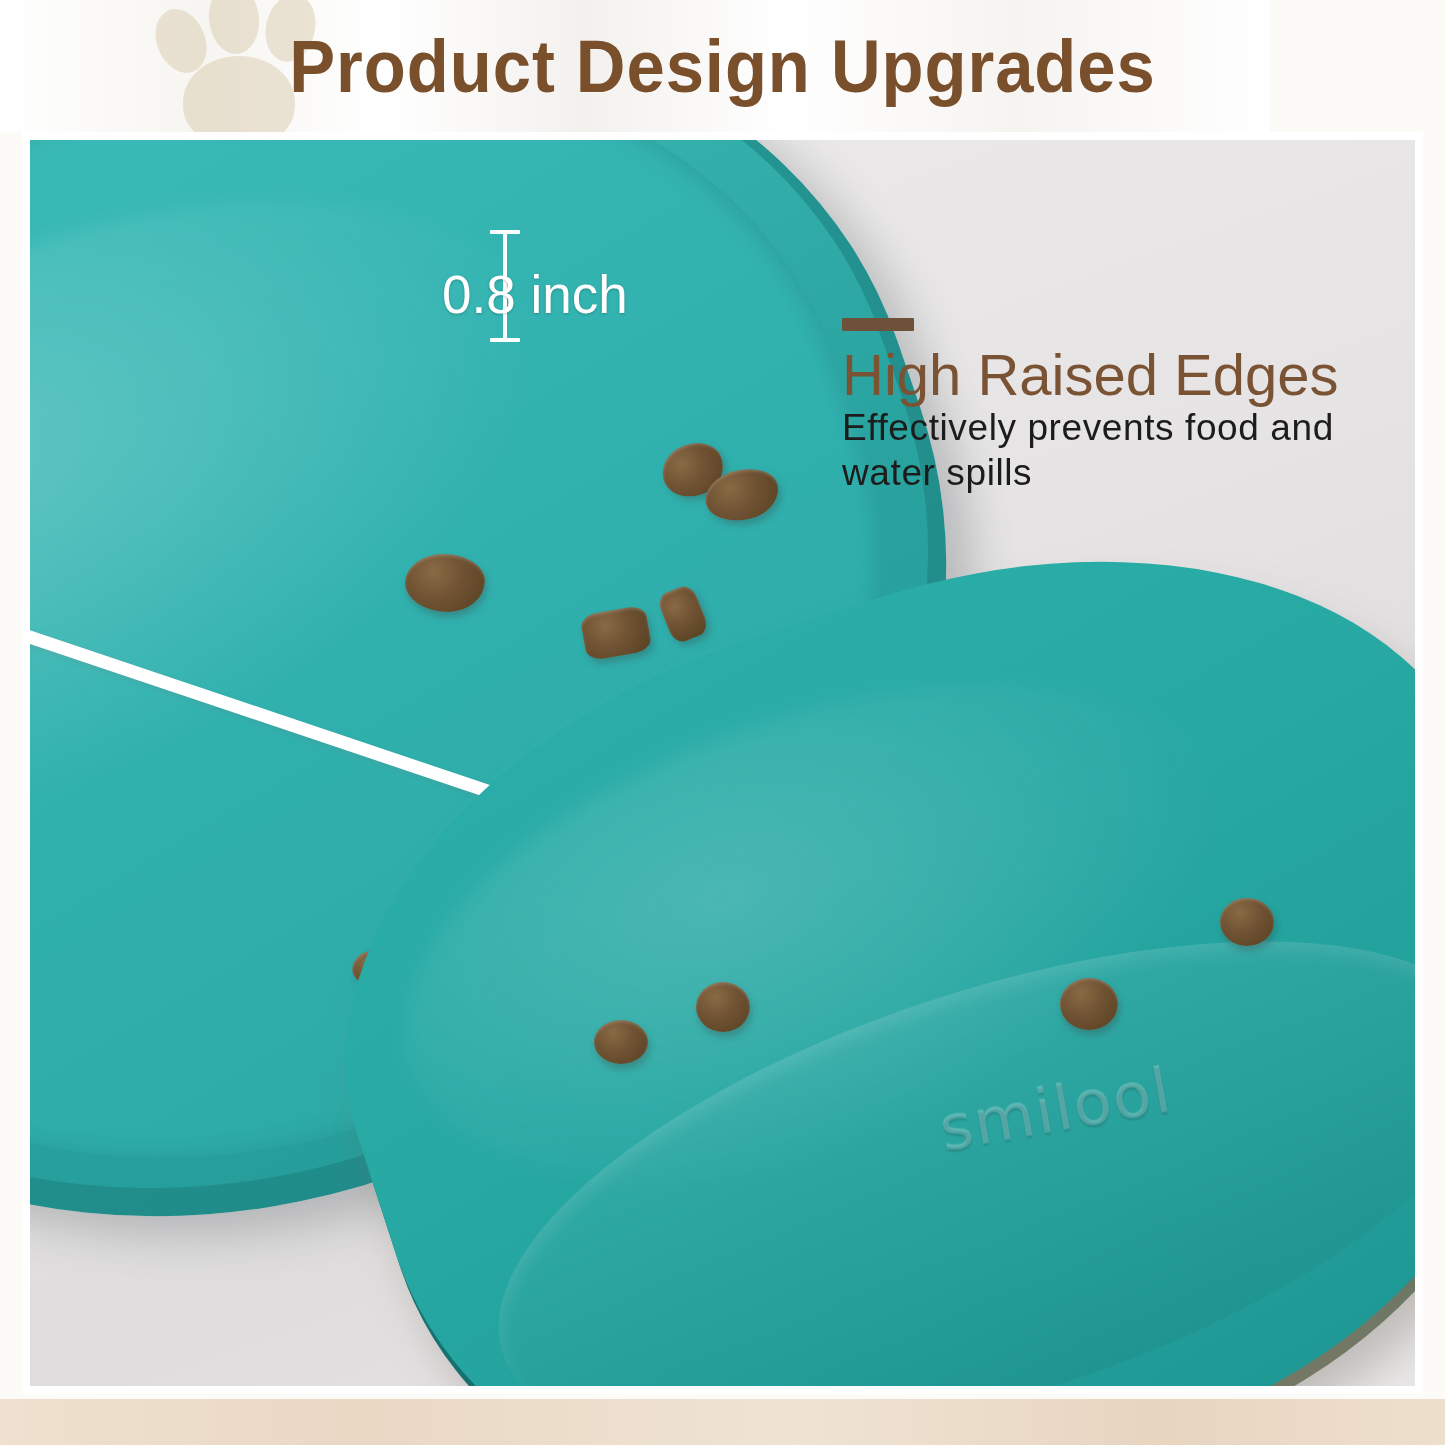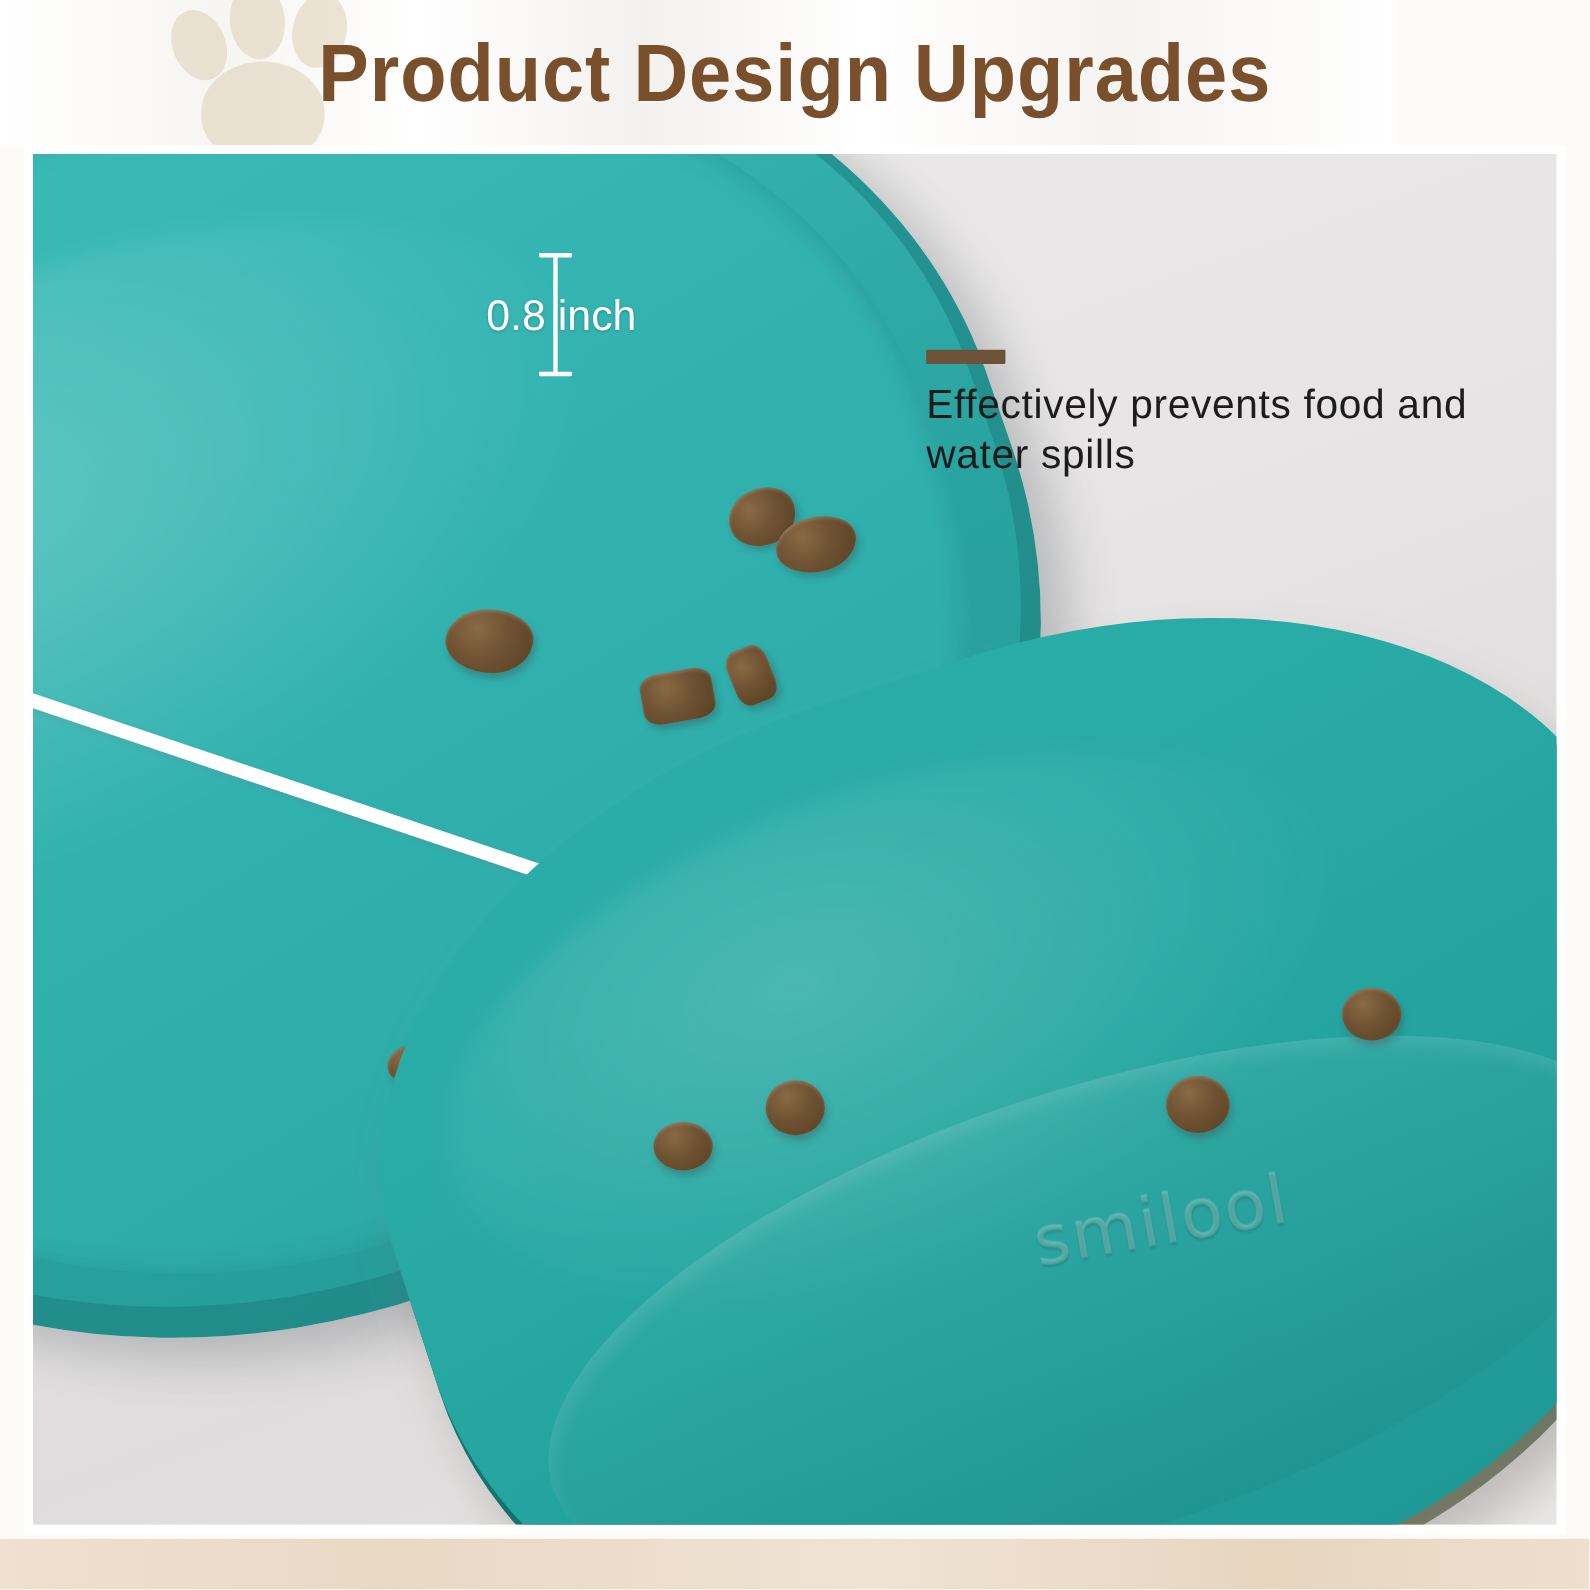--- a/index.html
+++ b/index.html
@@ -138,21 +138,21 @@
   .kib.round{border-radius:50%;}
 
   
   .dim{position:absolute;left:416px;top:90px;width:170px;height:130px;}
   .dim .cap{position:absolute;left:44px;width:30px;height:4px;background:#fff;border-radius:1px;}
   .dim .cap.top{top:0;}
   .dim .cap.bot{top:108px;}
   .dim .bar{position:absolute;left:57px;top:2px;width:4px;height:108px;background:#fff;border-radius:1px;}
   .dim .lbl{
     position:absolute;left:-4px;top:38px;
-    color:#ffffff;font-size:39px;line-height:1;
+    color:#ffffff;font-size:53px;line-height:1;
     font-family:"Liberation Sans", sans-serif;
     text-shadow:0 1px 3px rgba(0,0,0,.22);white-space:nowrap;
   }
 
   
   .feature{position:absolute;}
   .dash{width:72px;height:13px;background:#6E5139;border-radius:1px;margin-bottom:14px;}
   .f-head{
     color:#7A5334;font-size:57px;line-height:1.04;
     font-family:"Liberation Sans Narrow","Liberation Sans",sans-serif;
@@ -216,20 +216,21 @@
 
       <div class="dim">
         <div class="cap top"></div>
         <div class="bar"></div>
         <div class="cap bot"></div>
         <div class="lbl">0.8 inch</div>
       </div>
 
       <div class="feature" id="feature-top">
         <div class="dash"></div>
+        <div class="f-head">High Raised Edges</div>
         <div class="f-sub">Effectively prevents food and water spills</div>
       </div>
 
     </div>
   </div>
 
   <div class="footstrip"></div>
 </div>
 
 </body></html>

